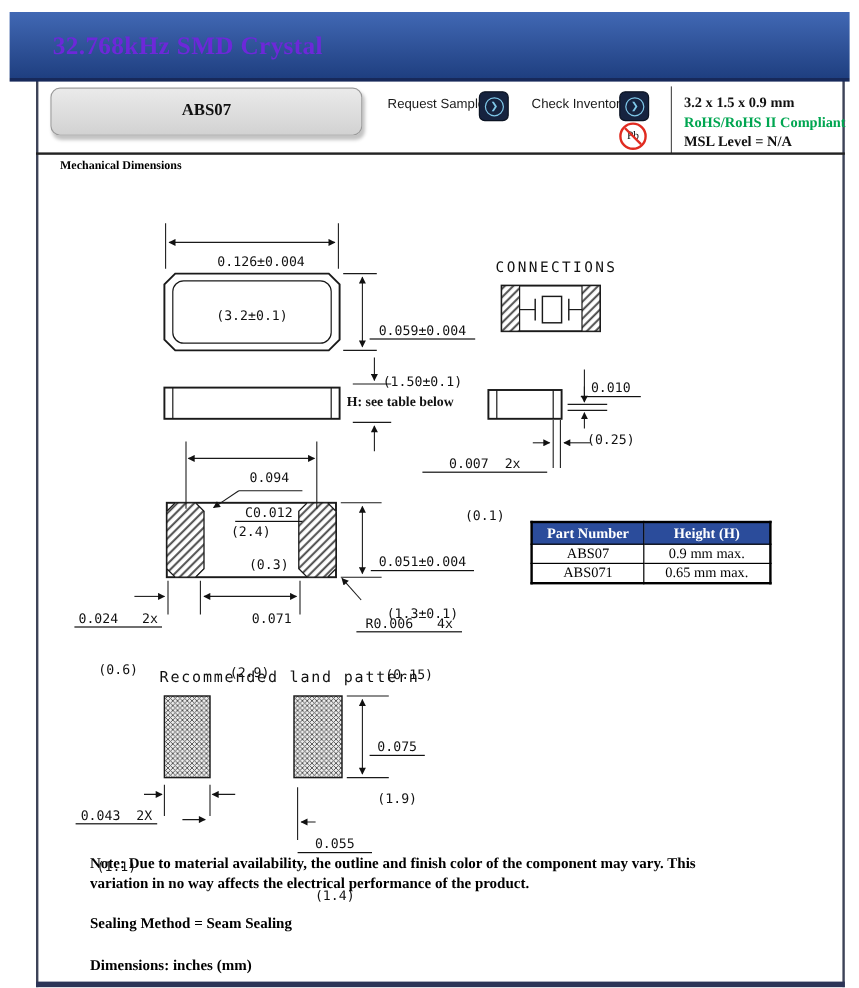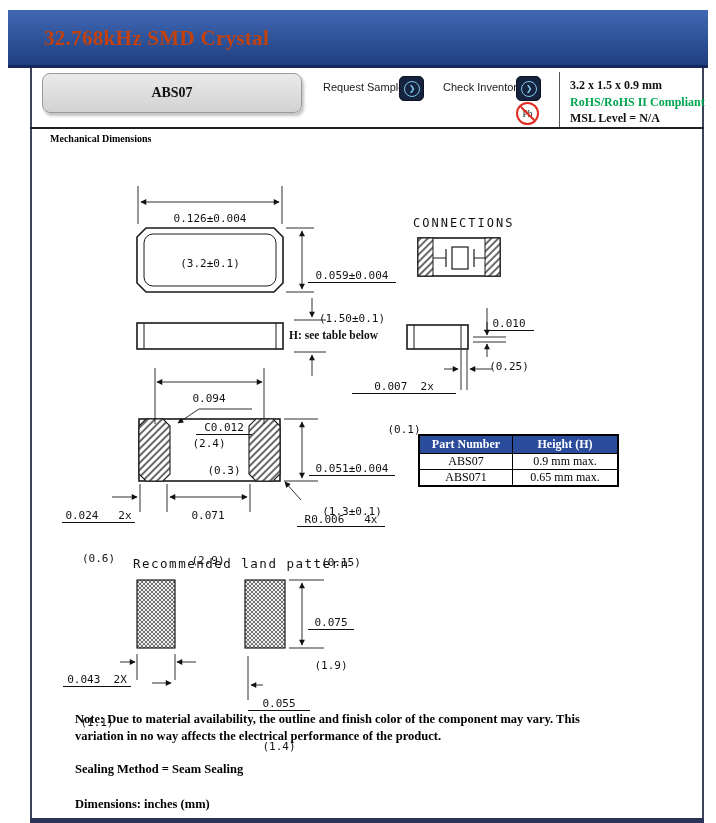--- a/index.html
+++ b/index.html
@@ -1,21 +1,21 @@
 <!DOCTYPE html>
 <html><head>
 <meta charset="utf-8">
 <style>
   html,body{margin:0;padding:0;background:#fff;}
   #page{position:relative;width:716px;height:823px;background:#ffffff;overflow:hidden;
         font-family:"Liberation Serif",serif;}
   
   .top-band{position:absolute;left:8px;top:10px;width:700px;height:55px;
             background:linear-gradient(#4168b4,#1f3f80);border-bottom:3px solid #17295a;}
-  .page-title{position:absolute;left:44px;top:26px;color:#c2410c;font-weight:bold;
+  .page-title{position:absolute;left:44px;top:26px;color:#6d28d9;font-weight:bold;
               font-size:21px;letter-spacing:.3px;}
   .part-btn{position:absolute;left:42px;top:73px;width:258px;height:38px;border-radius:8px;
             background:linear-gradient(#eaeaea,#d2d2d2);border:1px solid #9a9a9a;
             box-shadow:2px 3px 3px #c3c3c3;text-align:center;line-height:38px;
             font-weight:bold;font-size:14px;color:#111;cursor:pointer;}
   .hdr-link{position:absolute;font-family:"Liberation Sans",sans-serif;font-size:11px;
             color:#1a1a1a;cursor:pointer;}
   .icon-btn{position:absolute;width:23px;height:23px;background:#16233F;border:1px solid #0b1322;
             border-radius:5px;display:flex;align-items:center;justify-content:center;cursor:pointer;}
   .icon-circle{width:14px;height:14px;border:1.5px solid #7FC8EA;border-radius:50%;
@@ -37,26 +37,26 @@
   .frame-left{position:absolute;left:30px;top:66px;width:2px;height:757px;background:#3d4358;}
   .frame-right{position:absolute;left:702px;top:66px;width:2px;height:757px;background:#3d4358;}
   .frame-bottom{position:absolute;left:30px;top:818px;width:674px;height:5px;background:#2c3557;}
   
   #draw{position:absolute;left:0;top:0;z-index:1;}
   .lbl{position:absolute;z-index:2;font-family:"DejaVu Sans Mono",monospace;font-size:11px;
        color:#111;white-space:pre;}
   .dim{text-align:center;}
   .dim .v{display:block;line-height:13px;border-bottom:1px solid #111;padding:0 1px 0 1px;}
   .dim .mm{display:block;line-height:13px;margin-top:3px;}
-  .dim.noul .v{border-bottom:none;}
+  .dim.noul .v{border-bottom:none;text-align:right;}
   .dim.noul .mm{margin-top:6px;}
   .cad-title{letter-spacing:2px;font-size:12px;}
   .h-note{font-family:"Liberation Serif",serif;font-size:11.5px;font-weight:bold;}
   
-  .ht-table{position:absolute;left:418px;top:434px;border-collapse:collapse;z-index:2;
+  .ht-table{position:absolute;left:442px;top:434px;border-collapse:collapse;z-index:2;
             font-family:"Liberation Serif",serif;border:2px solid #000;}
   .ht-table th{background:#2b4c9b;color:#fff;font-weight:bold;font-size:12px;
                border:1px solid #000;height:17px;padding:0;}
   .ht-table td{background:#fff;color:#000;font-size:12px;text-align:center;
                border:1px solid #000;height:15px;padding:0 4px;}
   .col-pn{width:92px;} .col-h{width:104px;margin-top:16px;}
   
   .note{position:absolute;left:75px;font-size:12.5px;font-weight:bold;color:#000;
         line-height:17px;white-space:pre-line;width:620px;}
 </style>

